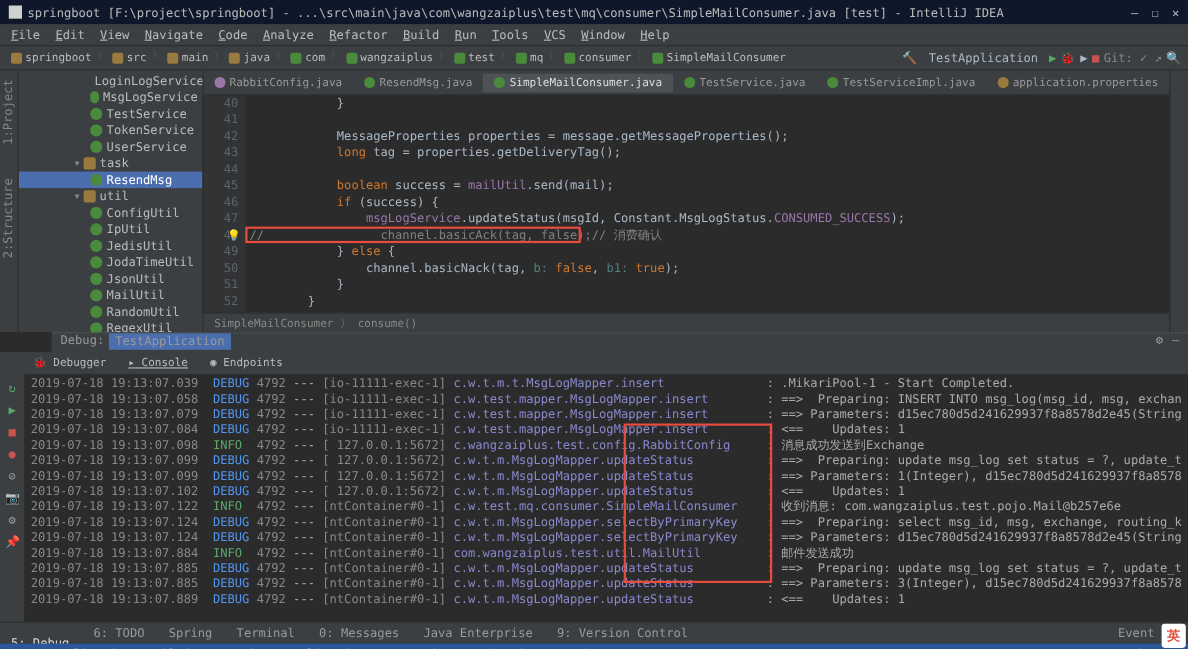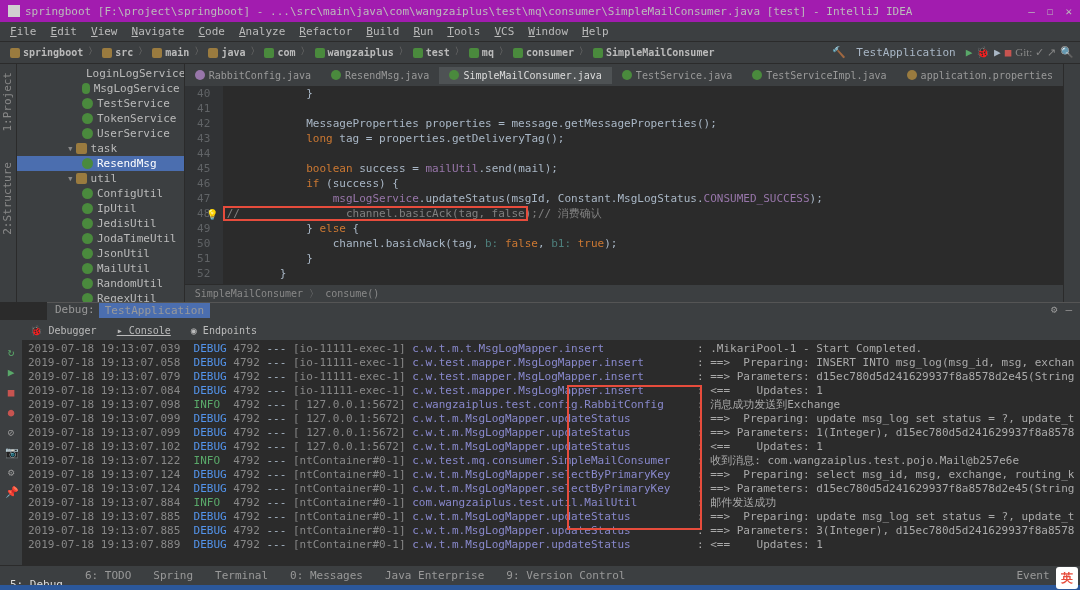--- a/index.html
+++ b/index.html
@@ -1,17 +1,17 @@
 <!DOCTYPE html>
 <html><head>
   <meta charset="utf-8">
   <style>
     * { margin: 0; padding: 0; box-sizing: border-box; font-family: 'Segoe UI', Consolas, monospace; font-size: 11px; }
     body { background: #2b2b2b; color: #a9b7c6; width: 1080px; height: 590px; overflow: hidden; }
-    .title-bar { background: #a21caf; height: 22px; display: flex; align-items: center; padding: 0 8px; color: #bbb; font-size: 11px; text-align: right; }
+    .title-bar { background: #0f172a; height: 22px; display: flex; align-items: center; padding: 0 8px; color: #bbb; font-size: 11px; text-align: right; }
     .title-bar .app-icon { width: 12px; height: 12px; background: #d0d0d0; margin-right: 5px; }
     .title-bar-right { margin-left: auto; display: flex; gap: 12px; }
     .menu-bar { background: #3c3f41; height: 20px; display: flex; align-items: center; padding: 0 4px; gap: 2px; border-bottom: 1px solid #2b2b2b; }
     .menu-item { padding: 2px 6px; color: #bbb; cursor: pointer; }
     .nav-bar { background: #3c3f41; height: 22px; display: flex; align-items: center; padding: 0 6px; border-bottom: 1px solid #2b2b2b; }
     .crumb { padding: 2px 4px; color: #bbb; display:flex; align-items:center; gap:3px; font-size:10px;}
     .crumb-sep { color: #666; margin: 0 1px; font-size:9px;}
     .crumb-icon{width:10px;height:10px;display:inline-block;}
     .nav-right { margin-left: auto; display: flex; align-items: center; gap: 4px; }
     .run-play{color:#59a869;} .run-bug{color:#c75450;}
@@ -24,21 +24,21 @@
     .tree-node.sel { background: #4b6eaf; color:#fff;}
     .ind-1{padding-left:50px;} .ind-2{padding-left:65px;}
     .tree-icon{width:11px;height:11px;margin-right:4px;display:inline-block;}
     .ic-class{background:#4a8a3d;border-radius:6px;} .ic-pkg{background:#9a7b3f;border-radius:2px;}
     .editor-area { flex: 1; display: flex; flex-direction: column; background:#2b2b2b; }
     .tabs { background: #3c3f41; height: 22px; display: flex; align-items: center; overflow: hidden; }
     .tab { padding: 3px 10px; color: #999; display: flex; align-items: center; gap: 4px; font-size:10px; white-space:nowrap;}
     .tab.active { background: #4e5254; color: #ddd; }
     .tab-icon{width:10px;height:10px;display:inline-block;border-radius:5px;}
     .editor { flex: 1; display: flex; background: #2b2b2b; overflow:hidden;font-family:Consolas,monospace; font-size:11px;}
-    .gutter { width: 38px; background: #313335; color: #606366; text-align: center; padding:0 6px; line-height:15px;}
+    .gutter { width: 38px; background: #313335; color: #606366; text-align: right; padding:0 6px; line-height:15px;}
     .gutter div{height:15px;}
     .code-lines { flex: 1; padding-left: 4px; line-height:15px; position:relative;}
     .code-lines div{height:15px; white-space:pre;}
     .kw{color:#cc7832;} .fld{color:#9876aa;} .cmt{color:#808080;} .par{color:#4e807d;}
     .hl-box{position:absolute;border:2px solid #e74c3c;left:0;top:120px;width:305px;height:30px;pointer-events:none;}
     .bulb{color:#f0a732;position:absolute;left:-16px;top:121px;font-size:10px;}
     .breadcrumb-editor { background: #3c3f41; height: 18px; padding: 2px 10px; color: #888; font-size:10px; border-top:1px solid #2b2b2b;}
     .debug-header { background: #3c3f41; height: 18px; display: flex; align-items: flex-start; padding: 0 8px; color: #999; font-size:10px; border-top:1px solid #555;margin-left:47px;}
     .debug-header .dbg-right{margin-left:auto;display:flex;gap:8px;}
     .debug-tabs { background: #3c3f41; height: 20px; display: flex; align-items: center; padding: 0 22px; gap:4px;}
@@ -82,21 +82,21 @@
     <span class="menu-item"><u>R</u>efactor</span>
     <span class="menu-item"><u>B</u>uild</span>
     <span class="menu-item"><u>R</u>un</span>
     <span class="menu-item"><u>T</u>ools</span>
     <span class="menu-item"><u>V</u>CS</span>
     <span class="menu-item"><u>W</u>indow</span>
     <span class="menu-item"><u>H</u>elp</span>
   </div>
 
 <div class="nav-bar">
-  <div id="crumbs" style="display:flex;align-items:flex-start;font-weight:bold;">
+  <div id="crumbs" style="display:flex;align-items:flex-start;">
       <span class="crumb"><span class="crumb-icon" style="background:#9a7b3f;border-radius:2px;"></span>springboot</span>
       <span class="crumb-sep">〉</span>
       <span class="crumb"><span class="crumb-icon" style="background:#9a7b3f;border-radius:2px;"></span>src</span>
       <span class="crumb-sep">〉</span>
       <span class="crumb"><span class="crumb-icon" style="background:#9a7b3f;border-radius:2px;"></span>main</span>
       <span class="crumb-sep">〉</span>
       <span class="crumb"><span class="crumb-icon" style="background:#9a7b3f;border-radius:2px;"></span>java</span>
       <span class="crumb-sep">〉</span>
       <span class="crumb"><span class="crumb-icon" style="background:#4a8a3d;border-radius:2px;"></span>com</span>
       <span class="crumb-sep">〉</span>
@@ -110,21 +110,21 @@
       <span class="crumb-sep">〉</span>
       <span class="crumb"><span class="crumb-icon" style="background:#4a8a3d;border-radius:2px;"></span>SimpleMailConsumer</span>
     </div>
   <div class="nav-right">
     <span style="color:#59a869;">🔨</span>
     <span style="padding:0 6px;">TestApplication</span>
     <span class="run-play">▶</span>
     <span style="color:#59a869;">🐞</span>
     <span>▶</span>
     <span class="run-bug">■</span>
-    <span style="color:#888;font-family:Liberation Serif, serif;">Git: ✓ ↗</span>
+    <span style="color:#888;">Git: ✓ ↗</span>
     <span>🔍</span>
   </div>
 </div>
 
 <div class="main">
   <div class="left-rail">
     <span>1:Project</span>
     <span>2:Structure</span>
   </div>
   <div class="project-panel">

